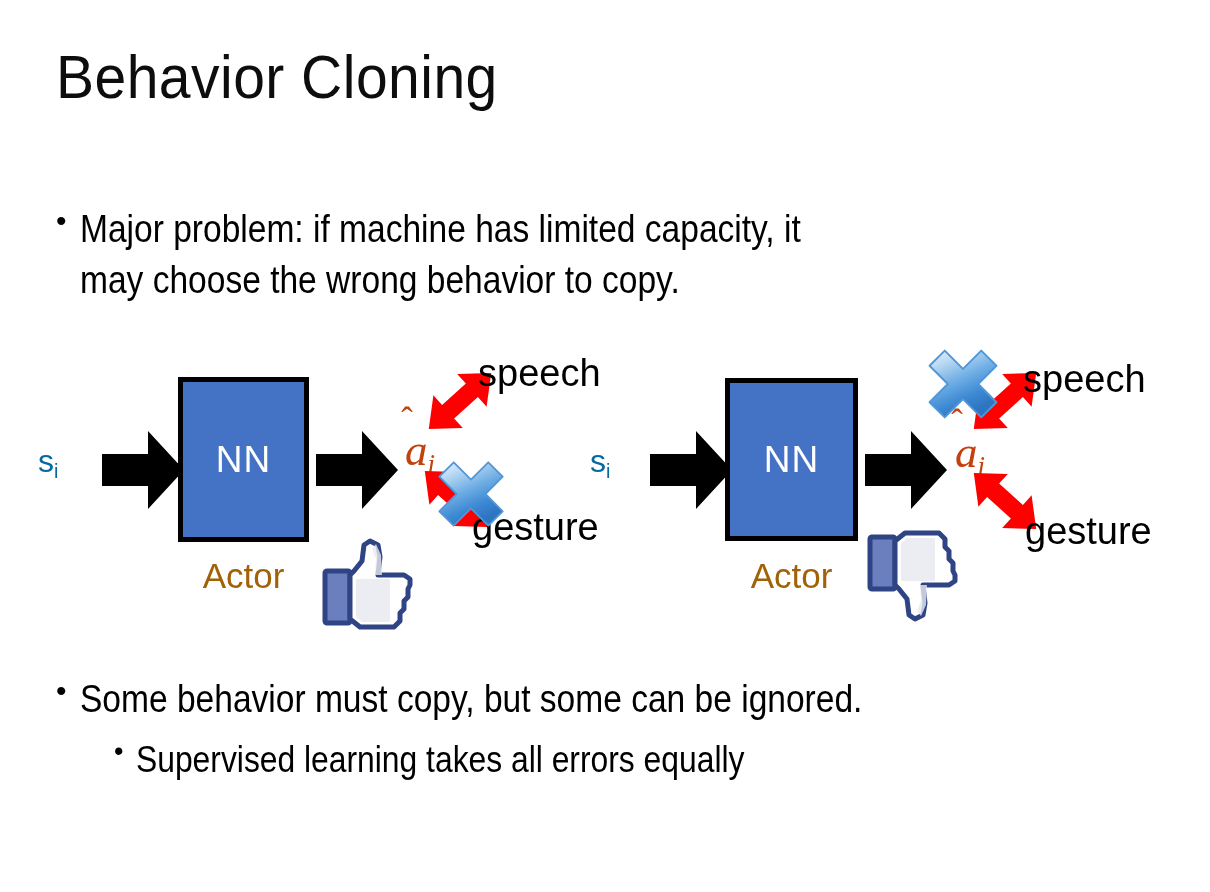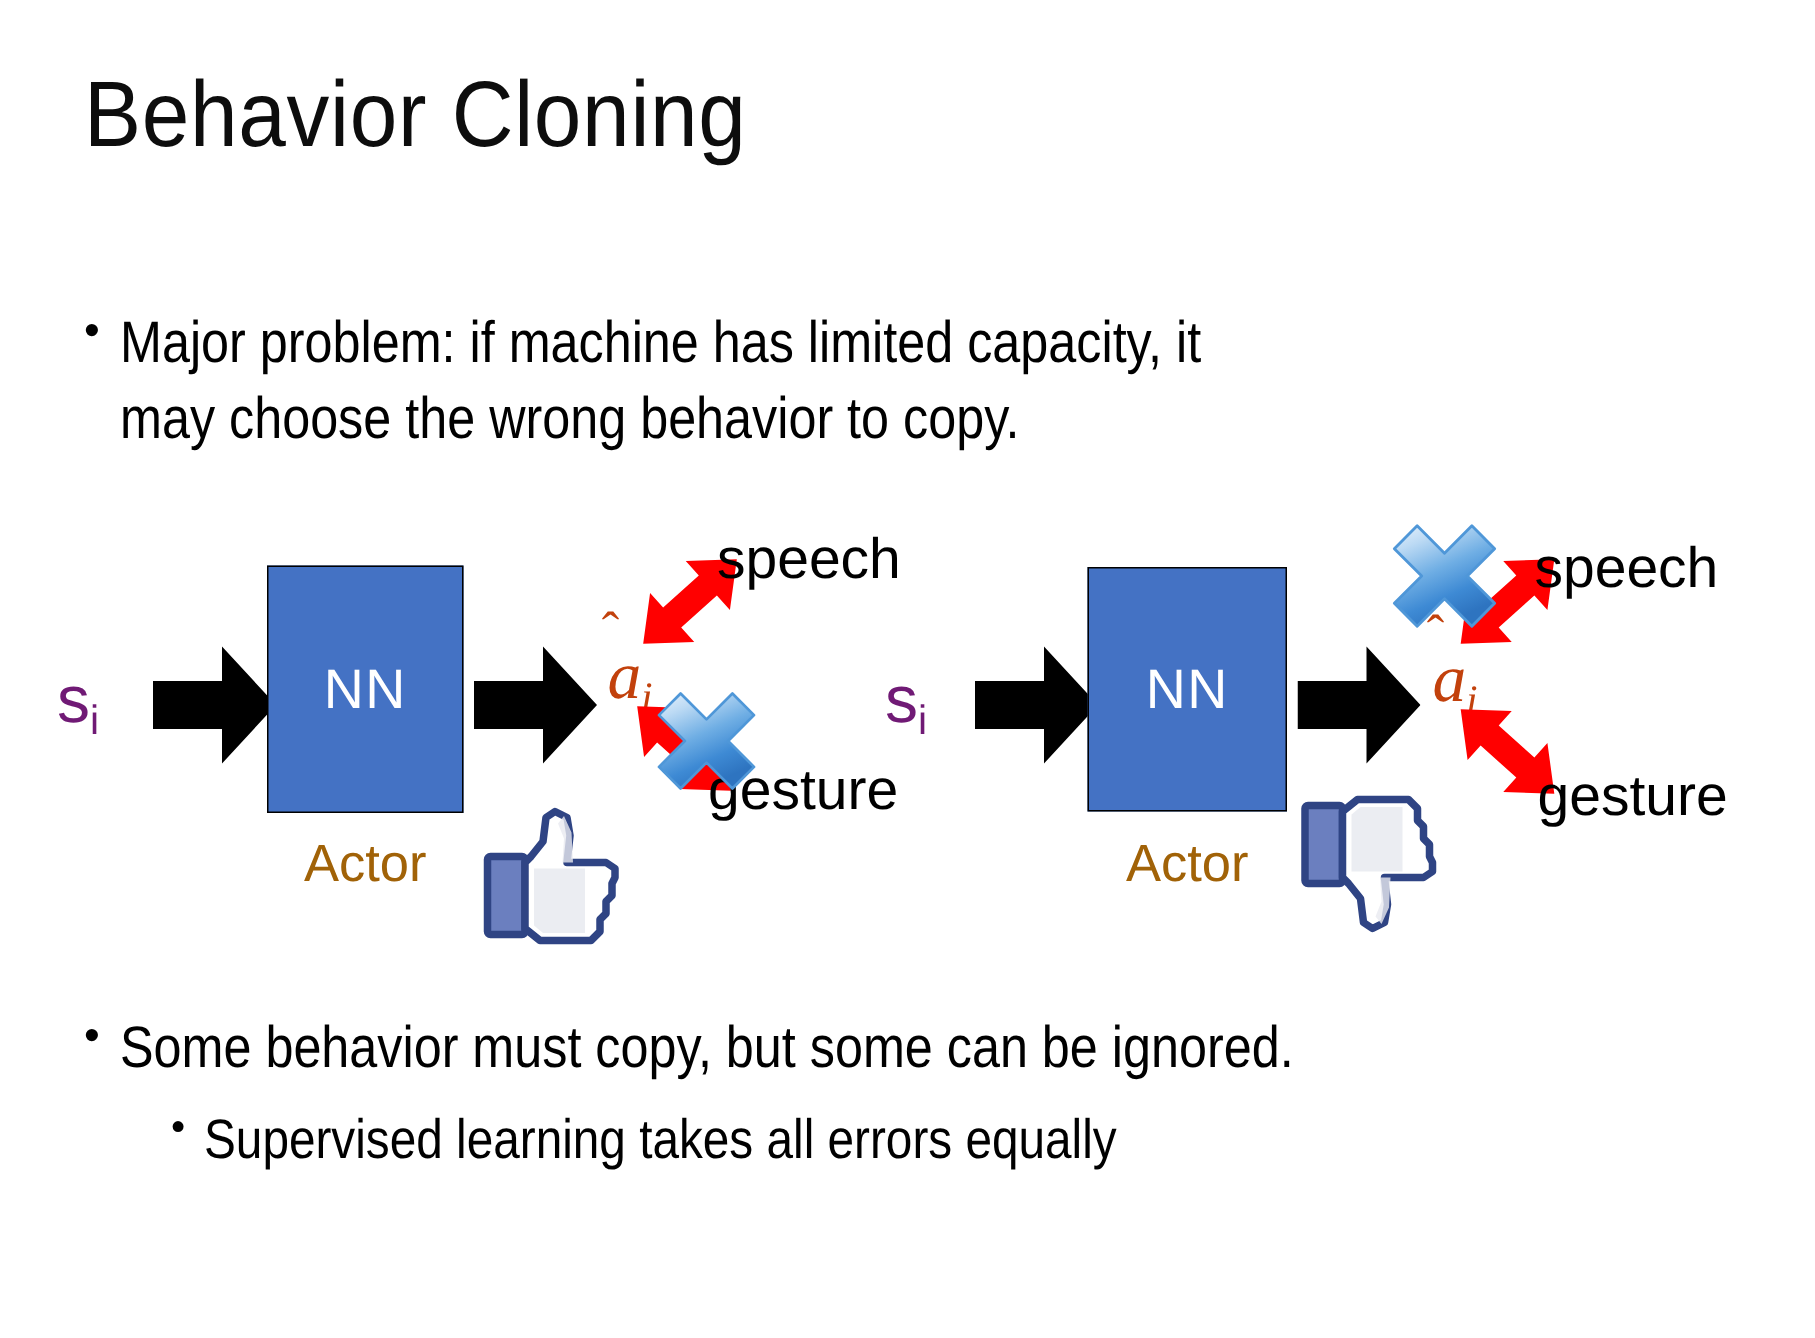--- a/index.html
+++ b/index.html
@@ -68,35 +68,35 @@
     position: absolute;
     top: 340px;
     height: 300px;
   }
   #diagram-left  { left: 20px;  width: 600px; }
   #diagram-right { left: 565px; width: 620px; }
 
   .state-label {
     position: absolute;
     font-family: "Liberation Sans", sans-serif;
-    font-size: 44px;
-    line-height: 1;
-    color: #701a75;
+    font-size: 32px;
+    line-height: 1;
+    color: #0369a1;
   }
   .state-label sub {
     font-size: 0.62em;
     vertical-align: baseline;
     position: relative;
     top: 0.28em;
   }
 
   .nn-box {
     position: absolute;
     background: #4472C4;
-    border: 1px solid #000000;
+    border: 5px solid #000000;
     box-sizing: border-box;
     display: flex;
     align-items: center;
     justify-content: center;
   }
   .nn-box .nn-label {
     color: #ffffff;
     font-family: "Liberation Sans", sans-serif;
     font-size: 37px;
     line-height: 1;

